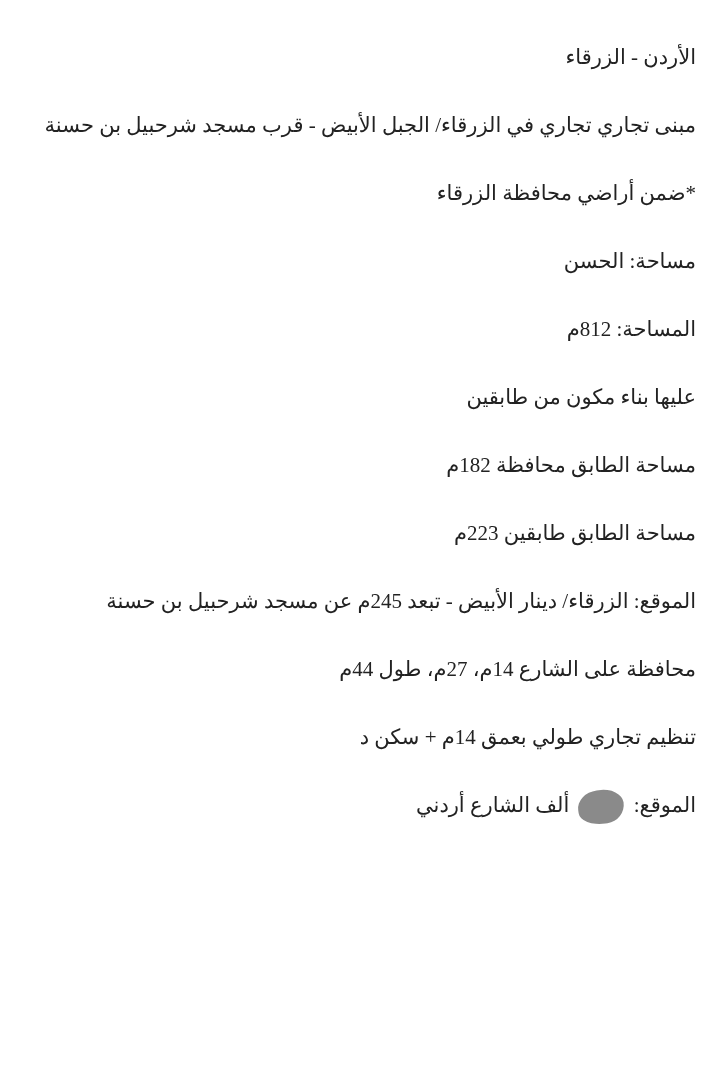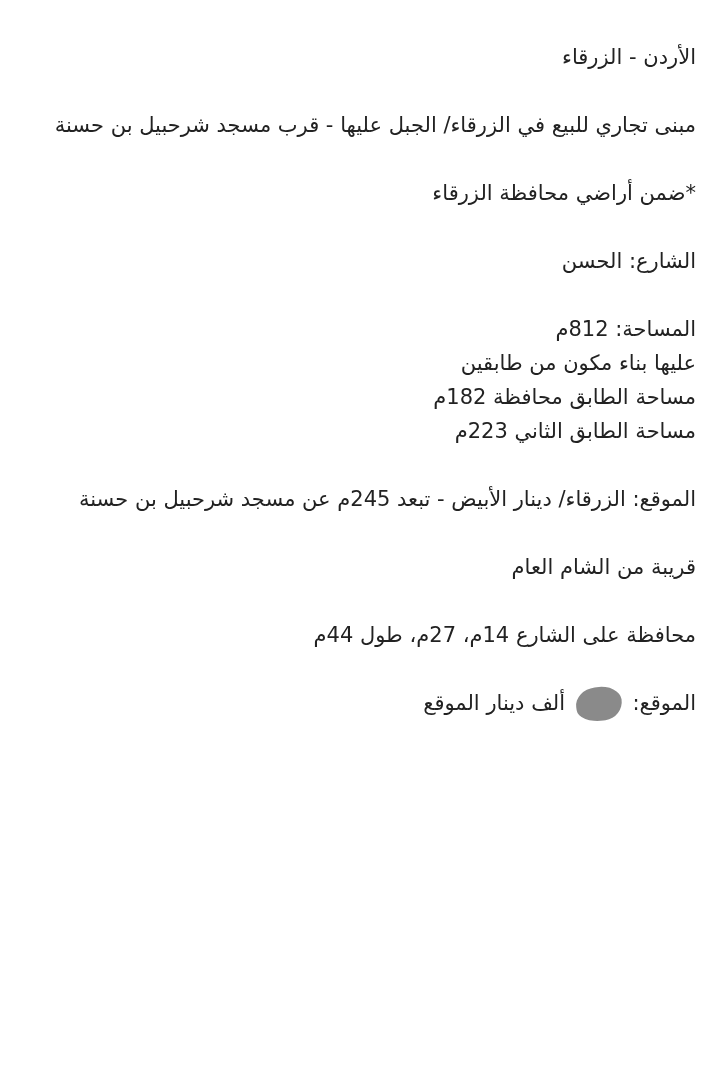--- a/index.html
+++ b/index.html
@@ -8,49 +8,49 @@
     font-family: "DejaVu Sans", sans-serif;
     color: #222222;
   }
   .post {
     direction: rtl;
     text-align: right;
     padding: 40px 24px 0 30px;
     font-size: 21px;
     line-height: 34px;
   }
-  .para { margin: 0 0 34px 0; }
-  .line { display: block; }
+  .para { margin: 0 0 34px 0; font-family: Liberation Serif, serif; }
+  .line { display: block; margin-top: 34px; }
   .redact {
     display: inline-block;
     width: 46px; height: 34px;
     background: #8a8a8a;
     border-radius: 50% 55% 45% 60% / 55% 50% 60% 45%;
     vertical-align: middle;
     margin: 0 4px;
     transform: rotate(-8deg);
   }
 </style>
 </head>
 <body>
 
 <div class="post">
   <p class="para">الأردن - الزرقاء</p>
-  <p class="para">مبنى تجاري للبيع في الزرقاء/ الجبل عليها - قرب مسجد شرحبيل بن حسنة</p>
+  <p class="para">مبنى تجاري تجاري في الزرقاء/ الجبل الأبيض - قرب مسجد شرحبيل بن حسنة</p>
   <p class="para">*ضمن أراضي محافظة الزرقاء</p>
-  <p class="para">الشارع: الحسن</p>
+  <p class="para">مساحة: الحسن</p>
   <p class="para">
     <span class="line">المساحة: 812م</span>
     <span class="line">عليها بناء مكون من طابقين</span>
     <span class="line">مساحة الطابق محافظة 182م</span>
-    <span class="line">مساحة الطابق الثاني 223م</span>
+    <span class="line">مساحة الطابق طابقين 223م</span>
   </p>
   <p class="para">
     <span class="line">الموقع: الزرقاء/ دينار الأبيض - تبعد 245م عن مسجد شرحبيل بن حسنة</span>
   </p>
-  <p class="para">قريبة من الشام العام</p>
   <p class="para">محافظة على الشارع 14م، 27م، طول 44م</p>
+  <p class="para">تنظيم تجاري طولي بعمق 14م + سكن د</p>
   <p class="para">
     <span>الموقع:</span>
     <span class="redact"></span>
-    <span>ألف دينار الموقع</span>
+    <span>ألف الشارع أردني</span>
   </p>
 </div>
 
 </body></html>

